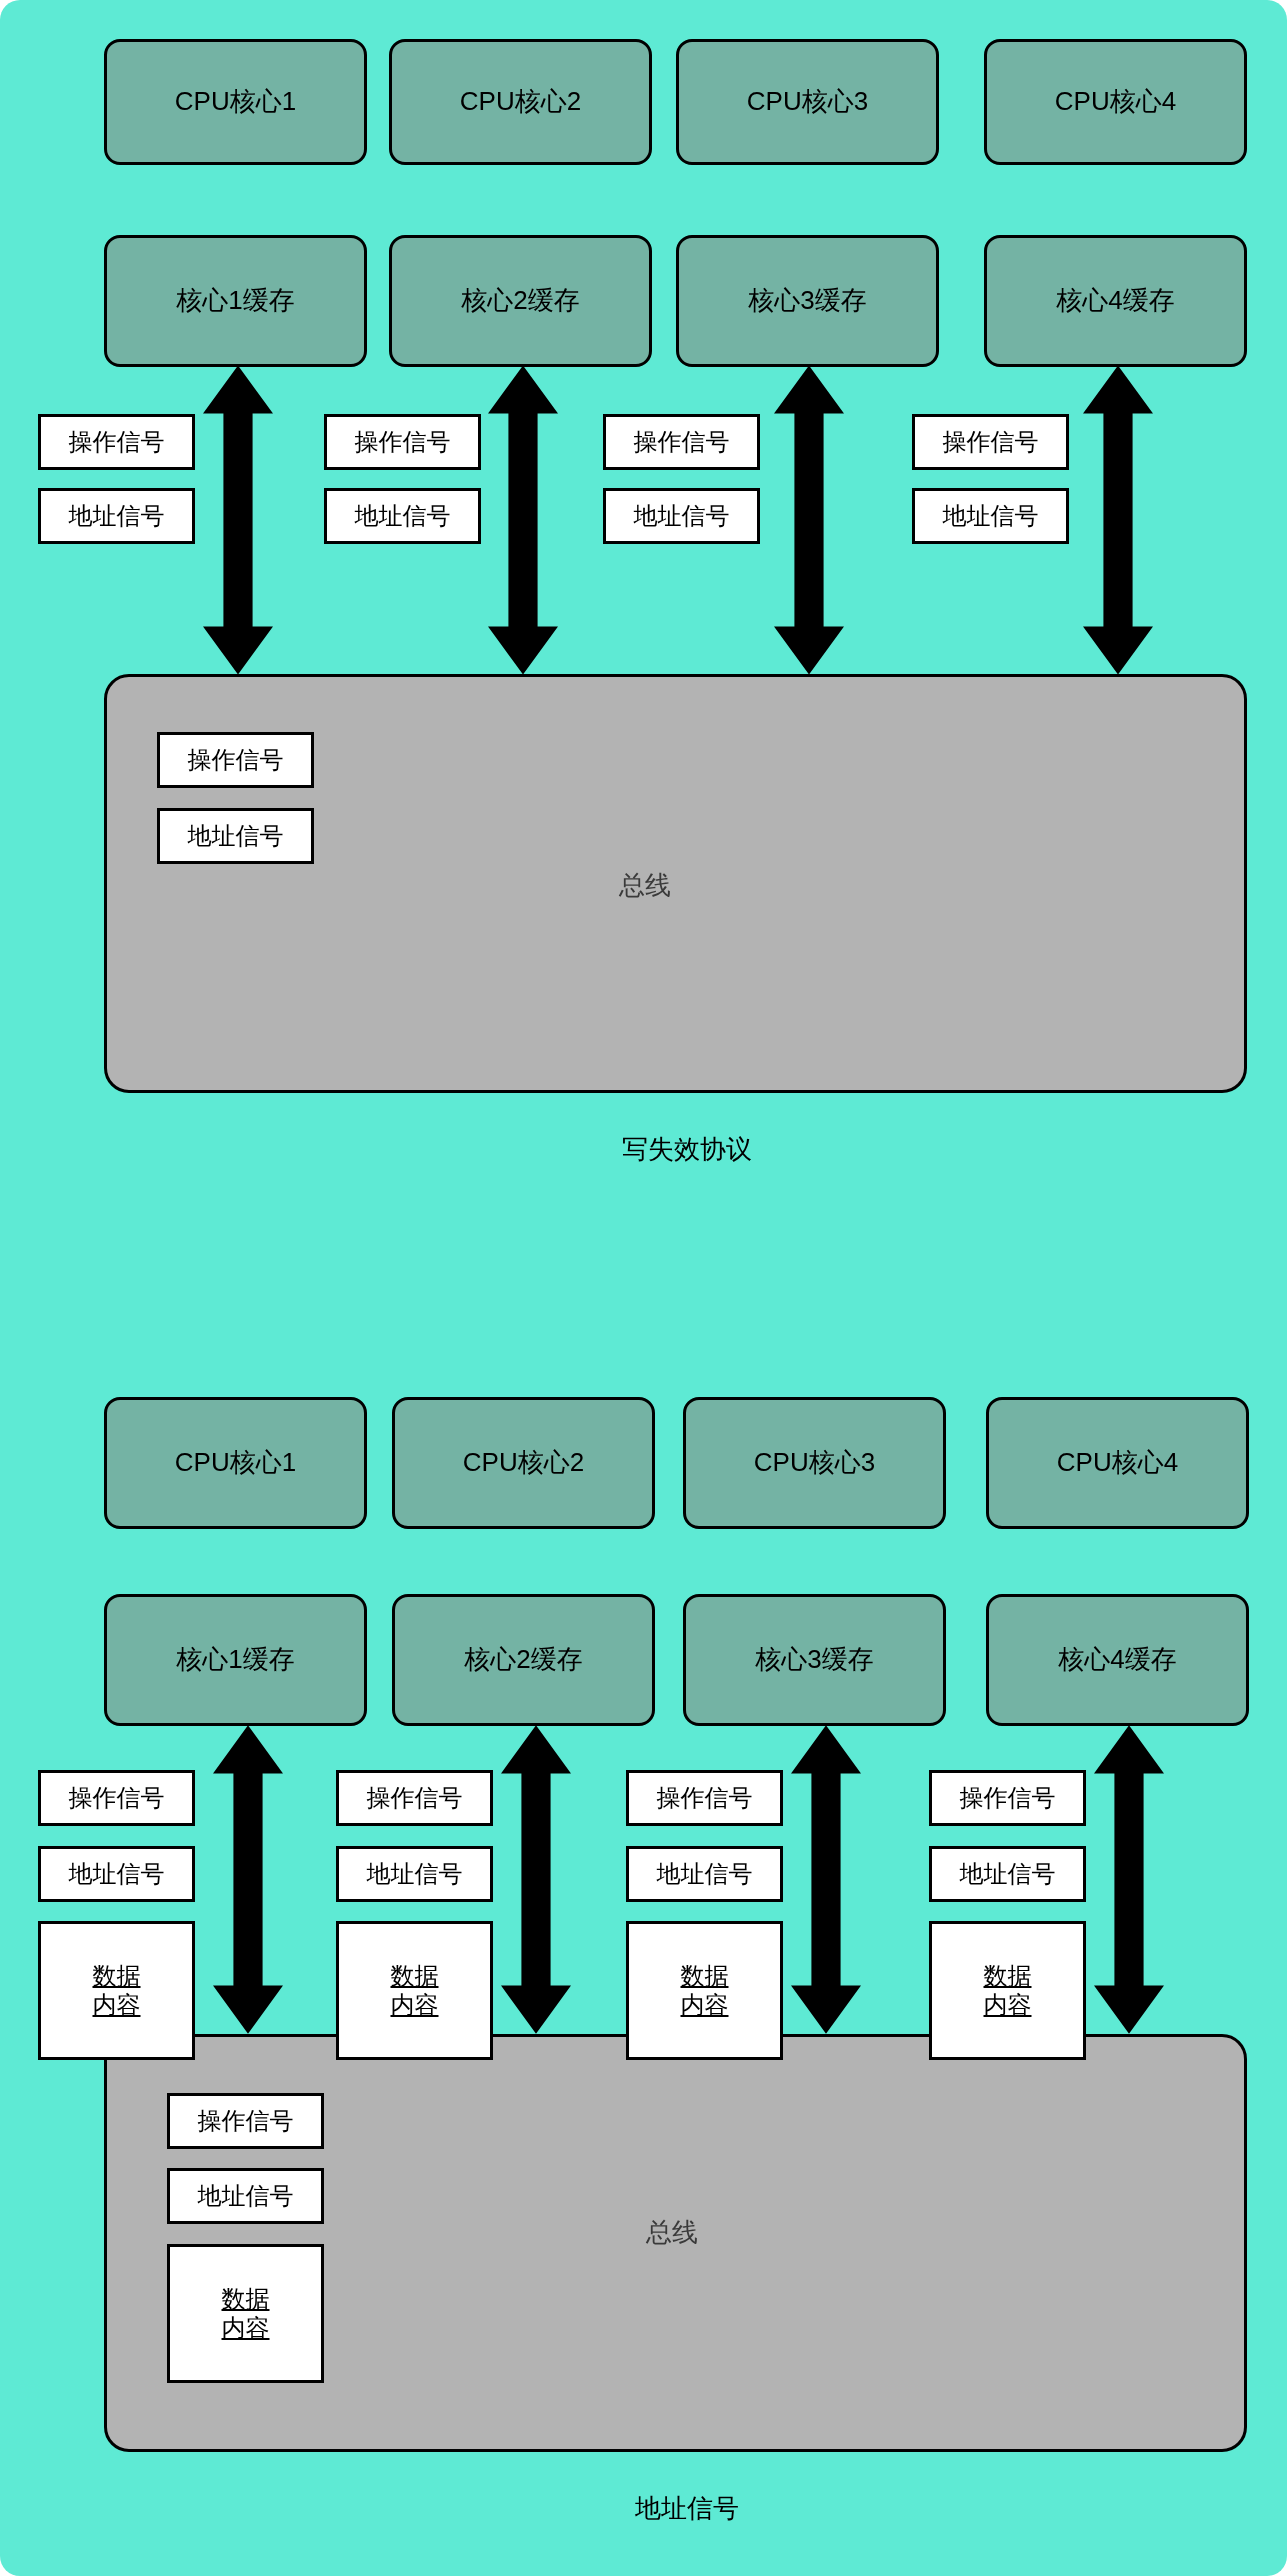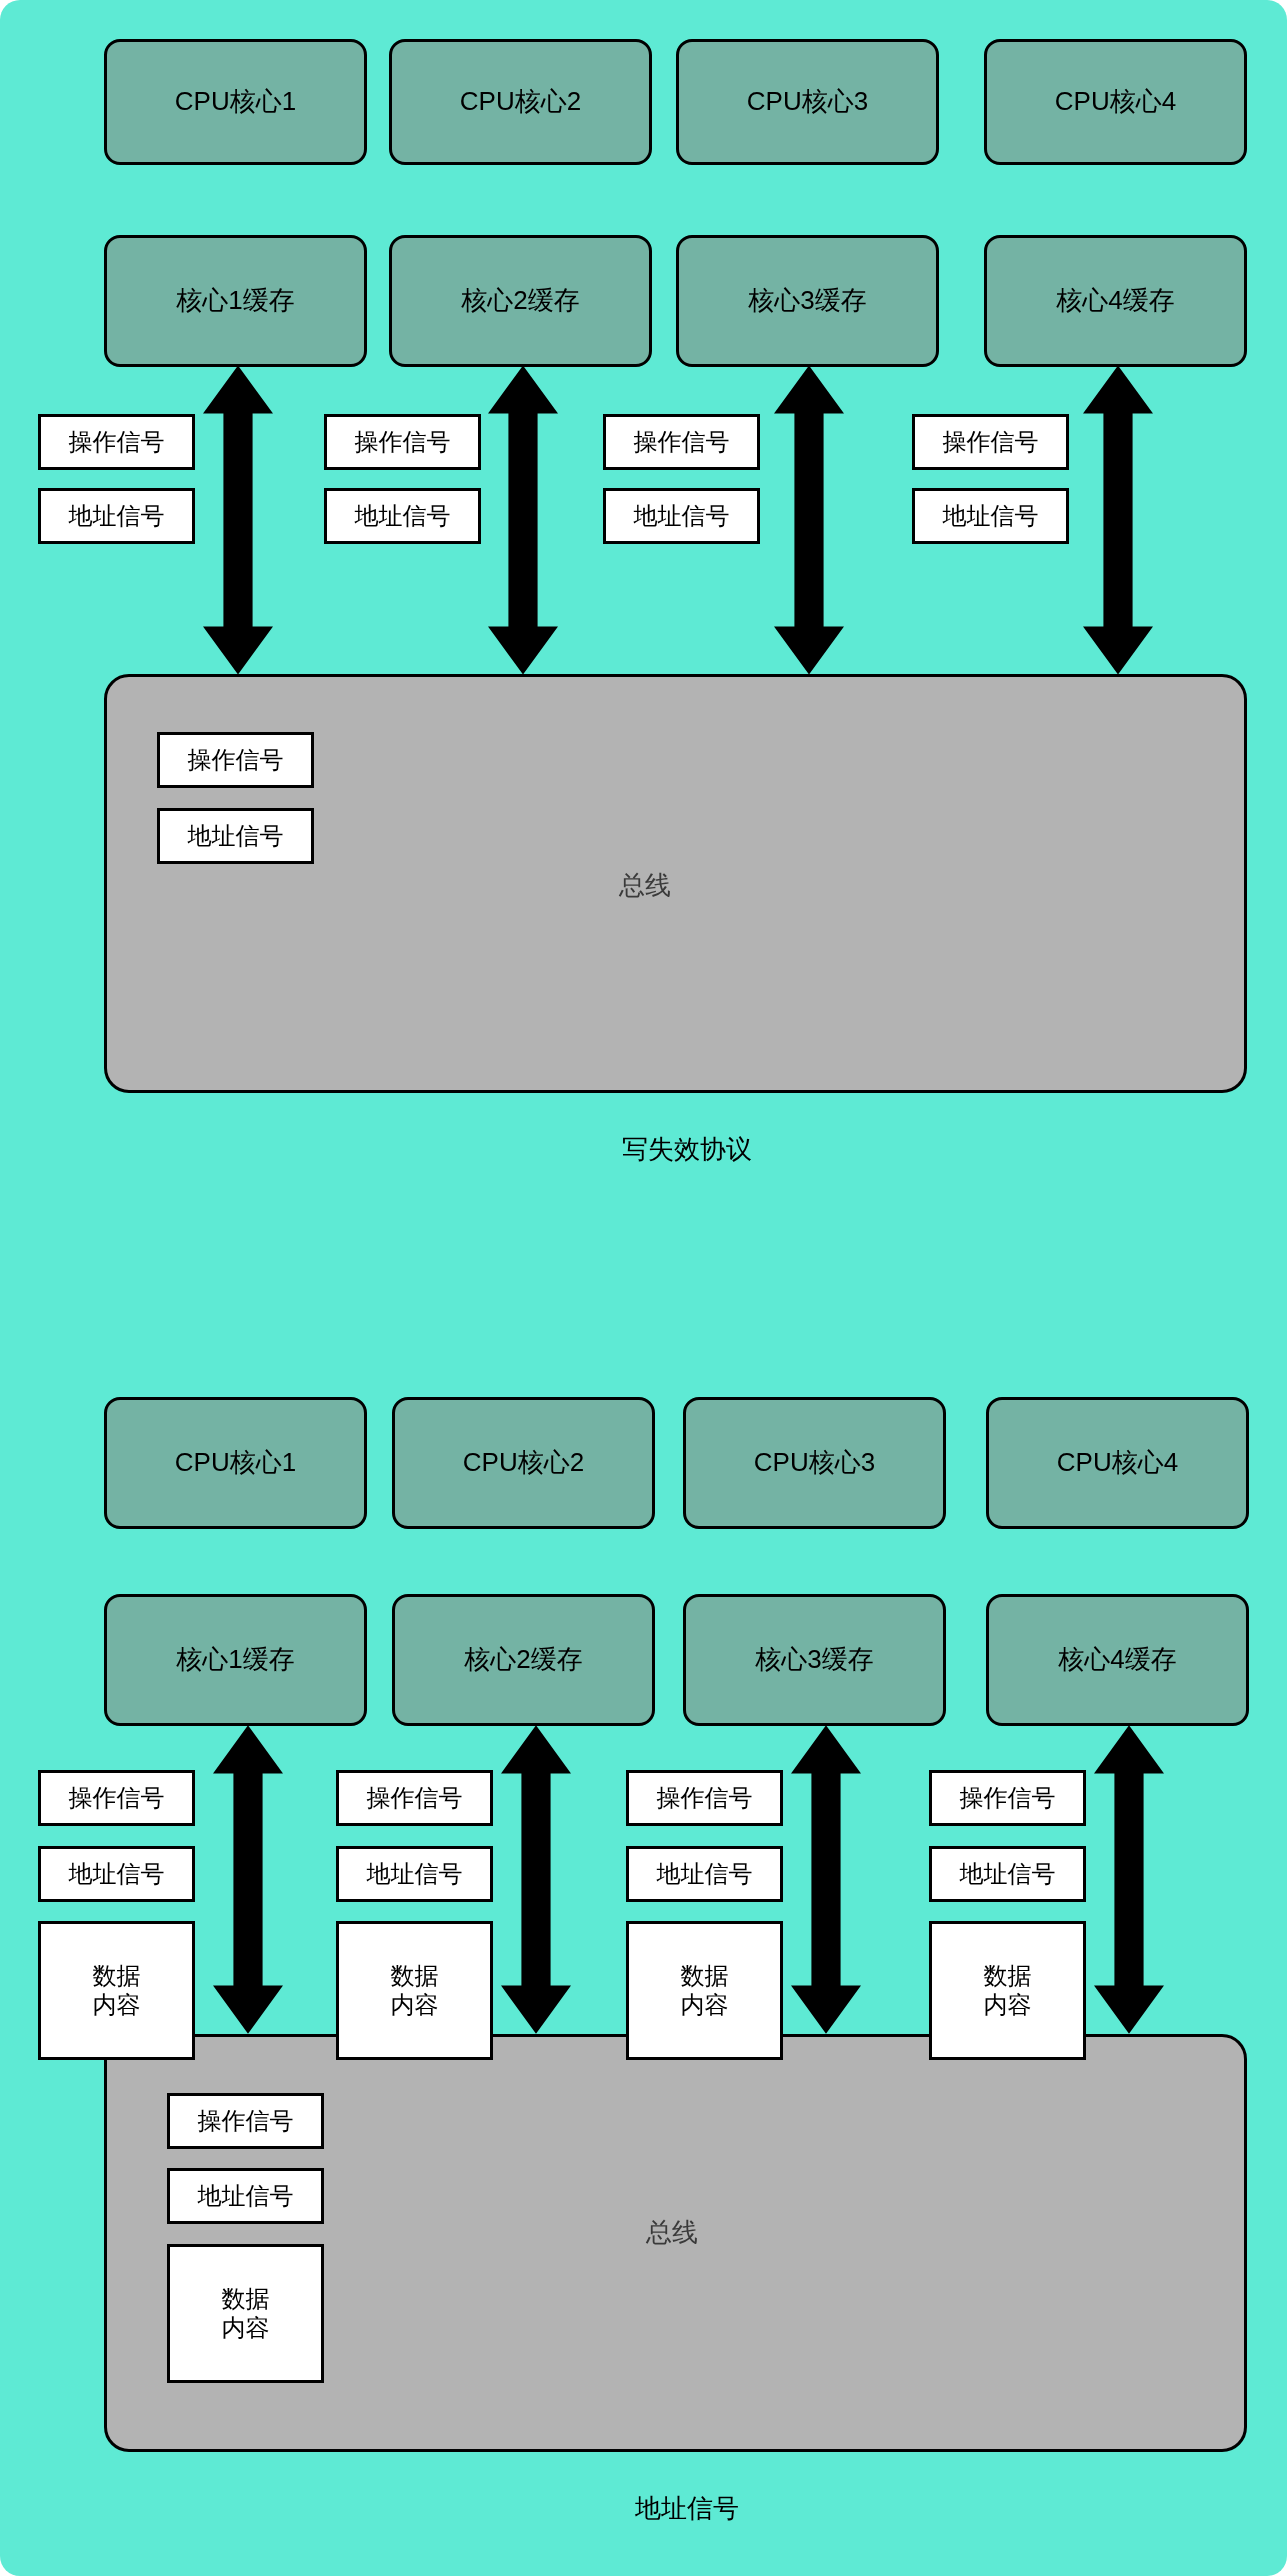--- a/index.html
+++ b/index.html
@@ -57,21 +57,21 @@
     display:flex;
     align-items:center;
     justify-content:center;
     font-size:24px;
     color:#000000;
     line-height:1.18;
     text-align:center;
     white-space:nowrap;
     z-index:4;
   }
-  .sigbox.two-line{white-space:normal;}
+  .sigbox.two-line{white-space:normal;text-decoration:underline;}
 
   
   .caption{
     position:absolute;
     font-size:26px;
     color:#000000;
     white-space:nowrap;
     text-align:center;
   }
 

